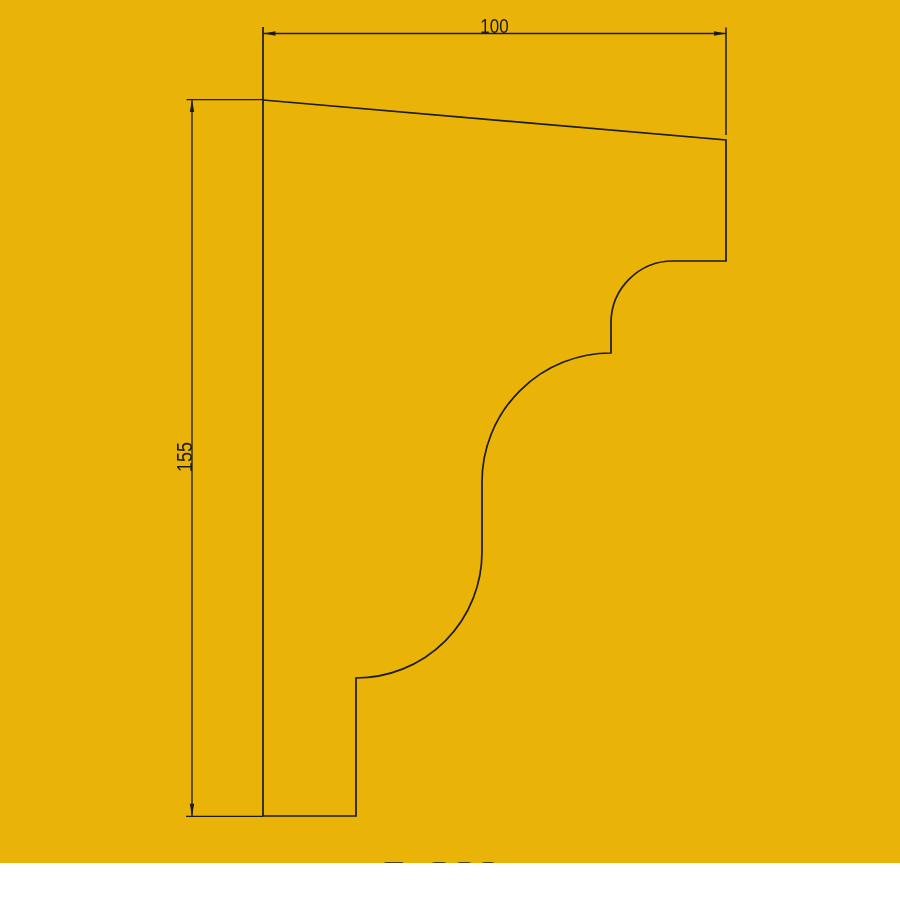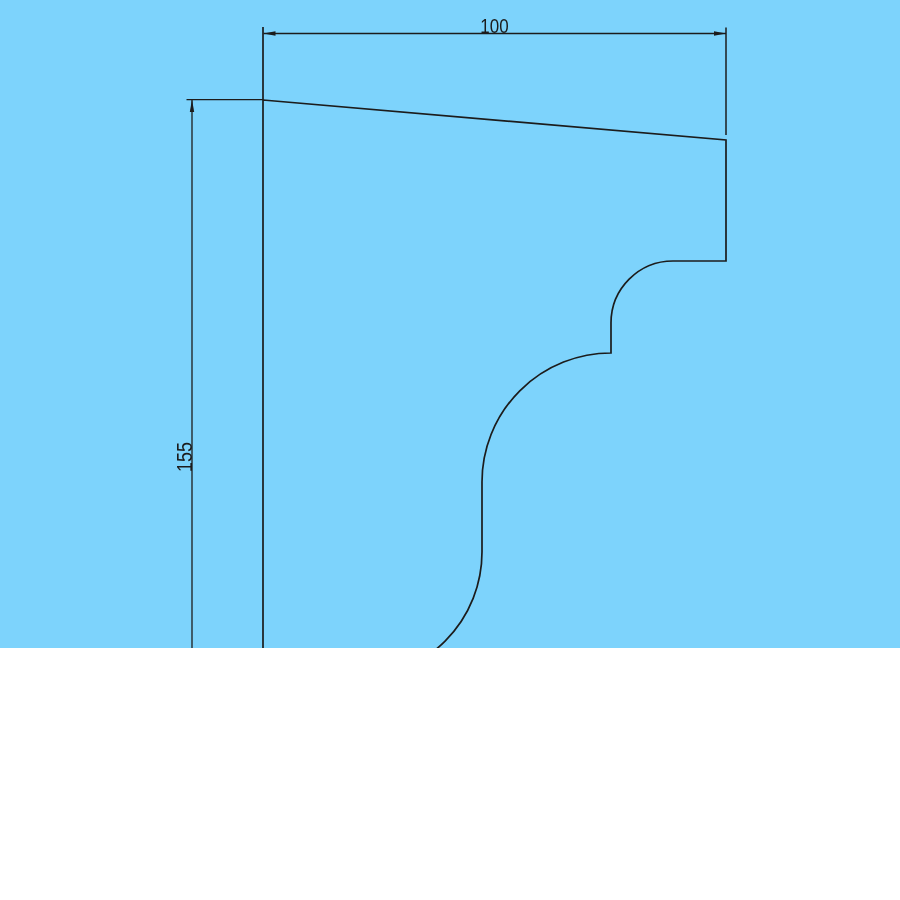--- a/index.html
+++ b/index.html
@@ -1,16 +1,16 @@
 <!DOCTYPE html>
 <html><head>
 <meta charset="utf-8">
 <style>
   html,body{margin:0;padding:0;background:#ffffff;}
-  .page{width:900px;height:648px;position:relative;background:#7dd3fc;overflow:hidden;}
+  .page{width:900px;height:863px;position:relative;background:#eab308;overflow:hidden;}
   svg{display:block;}
   text{font-family:"Liberation Sans",sans-serif;fill:#1c1c1c;}
 </style>
 </head>
 <body>
 <div class="page">
 <svg width="900" height="900" viewBox="0 0 900 900">
 
   <path d="M263 100 L726 140 L726 261 L673 261 A62 62 0 0 0 611 323 L611 353 A129 129 0 0 0 482 482 L482 552 A126 126 0 0 1 356 678 L356 816 L263 816 Z" fill="none" stroke="#1c1c1c" stroke-width="1.7" stroke-linejoin="miter"></path>
 

